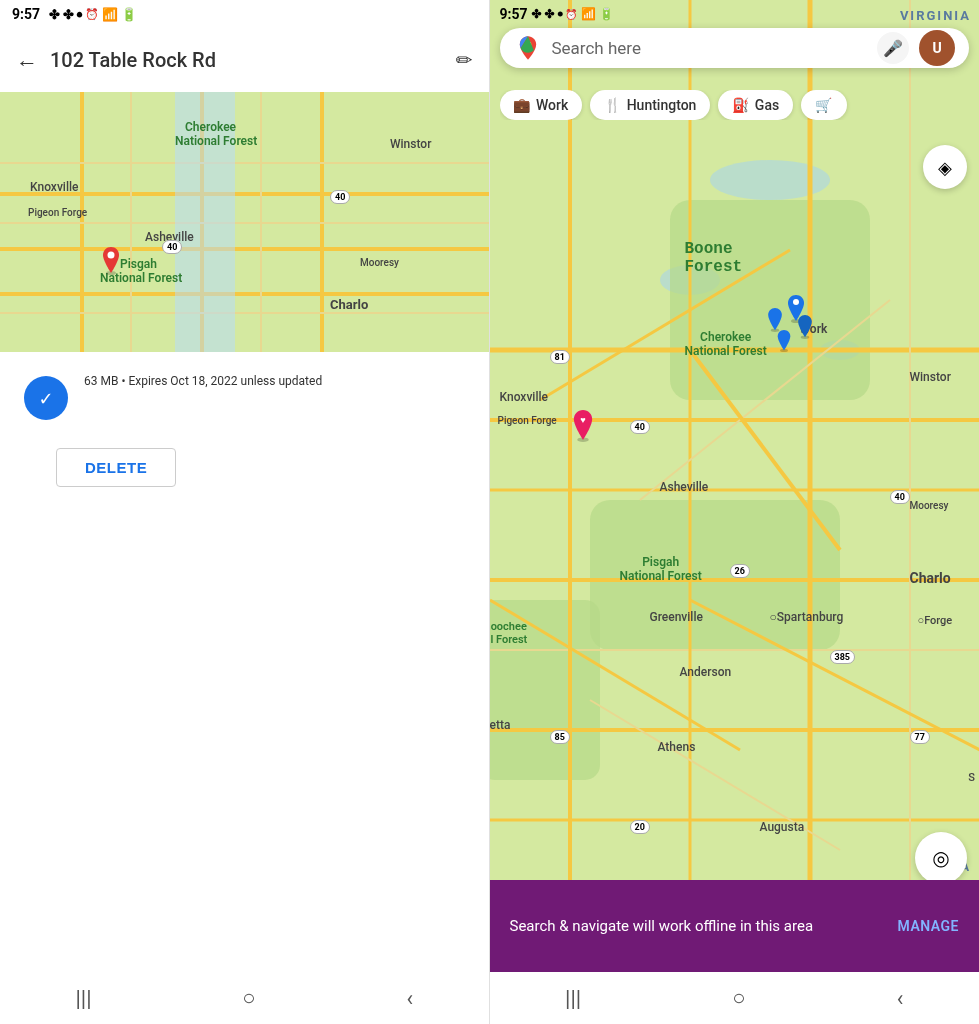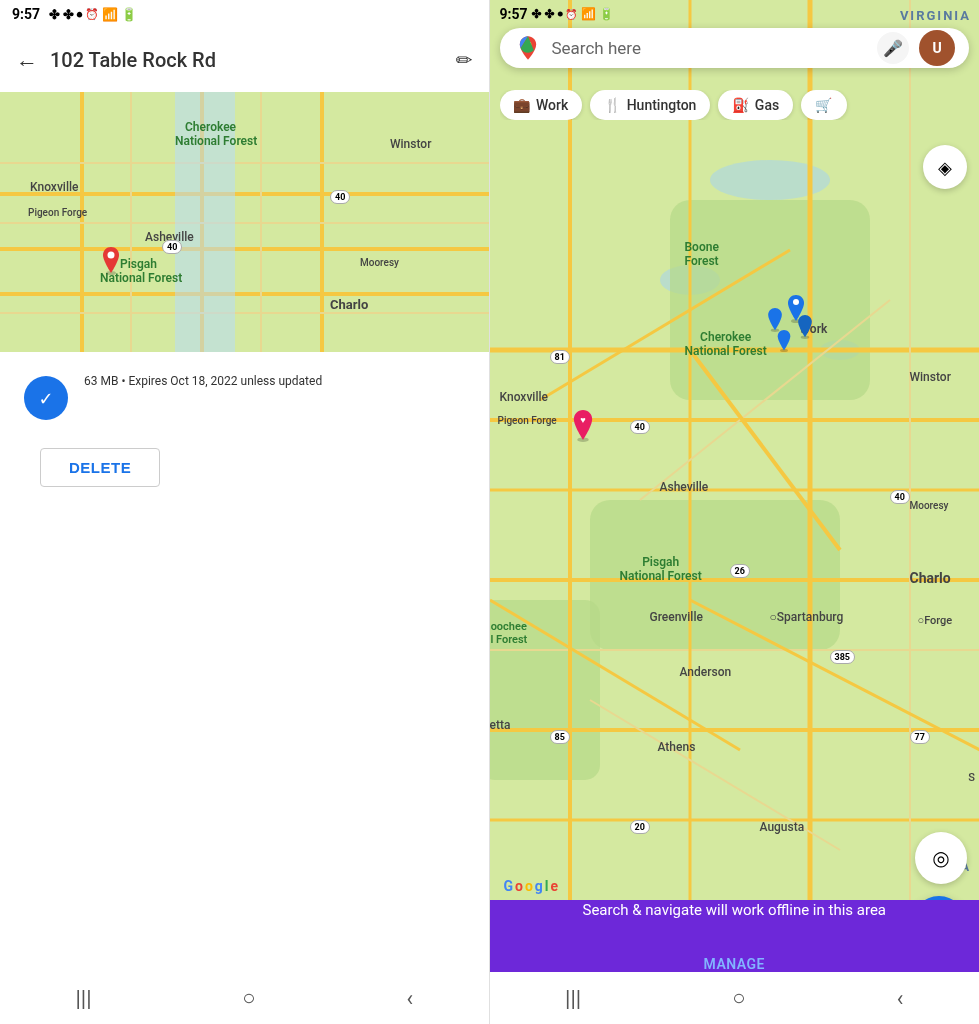--- a/index.html
+++ b/index.html
@@ -131,21 +131,21 @@
 
     .info-text {
       font-size: 12px;
       color: #333;
       line-height: 1.5;
     }
 
     .buttons-row {
       display: flex;
       gap: 4px;
-      padding: 8px 24px 24px 40px;
+      padding: 8px 24px 24px 56px;
     }
 
     .btn-delete {
       padding: 10px 28px;
       border: 1px solid #ccc;
       background: #fff;
       color: #1a73e8;
       font-size: 15px;
       font-weight: 600;
       letter-spacing: 0.5px;
@@ -374,27 +374,26 @@
       font-size: 22px;
       color: white;
     }
 
     
     .bottom-banner {
       position: absolute;
       bottom: 52px;
       left: 0;
       right: 0;
-      background: #6d28d9;
-      height: 72px;
+      background: #701a75;
+      height: 92px;
       display: flex;
       align-items: center;
       padding: 0 20px;
       z-index: 10;
-      flex-direction: column;
     }
 
     .banner-text {
       flex: 1;
       color: #fff;
       font-size: 15px;
       line-height: 1.4;
     }
 
     .banner-manage {
@@ -584,21 +583,21 @@
       <line x1="0" y1="600" x2="250" y2="750" stroke="#f5c842" stroke-width="3"></line>
       <line x1="200" y1="600" x2="490" y2="750" stroke="#f5c842" stroke-width="3"></line>
 
       <line x1="100" y1="700" x2="350" y2="850" stroke="#e8d890" stroke-width="2"></line>
       <line x1="200" y1="350" x2="350" y2="550" stroke="#f5c842" stroke-width="4"></line>
     </svg>
 
     <div class="state-label" style="top:8px;right:8px;">VIRGINIA</div>
 
     <div class="map-text" style="top:28px;left:55px;font-size:12px;">Huntington</div>
-    <div class="map-text" style="top:240px;left:195px;font-size:12px;text-align:left;">Boone<br>Forest</div>
+    <div class="map-text" style="top:240px;left:195px;font-size:16px;text-align:left;font-family:Liberation Mono, monospace;">Boone<br>Forest</div>
     <div class="map-text" style="top:330px;left:195px;font-size:12px;text-align:center;">Cherokee<br>National Forest</div>
     <div class="map-city" style="top:390px;left:10px;">Knoxville</div>
     <div class="map-city" style="top:415px;left:8px;font-size:10px;">Pigeon Forge</div>
     <div class="map-city" style="top:370px;left:420px;font-size:12px;">Winstor</div>
     <div class="map-city" style="top:480px;left:170px;">Asheville</div>
     <div class="map-city" style="top:500px;left:420px;font-size:10px;">Mooresy</div>
     <div class="map-text" style="top:555px;left:130px;font-size:12px;text-align:center;">Pisgah<br>National Forest</div>
     <div class="map-city" style="top:570px;left:420px;font-weight:700;font-size:14px;">Charlo</div>
     <div class="map-city" style="top:610px;left:160px;">Greenville</div>
     <div class="map-city" style="top:610px;left:280px;">○Spartanburg</div>

